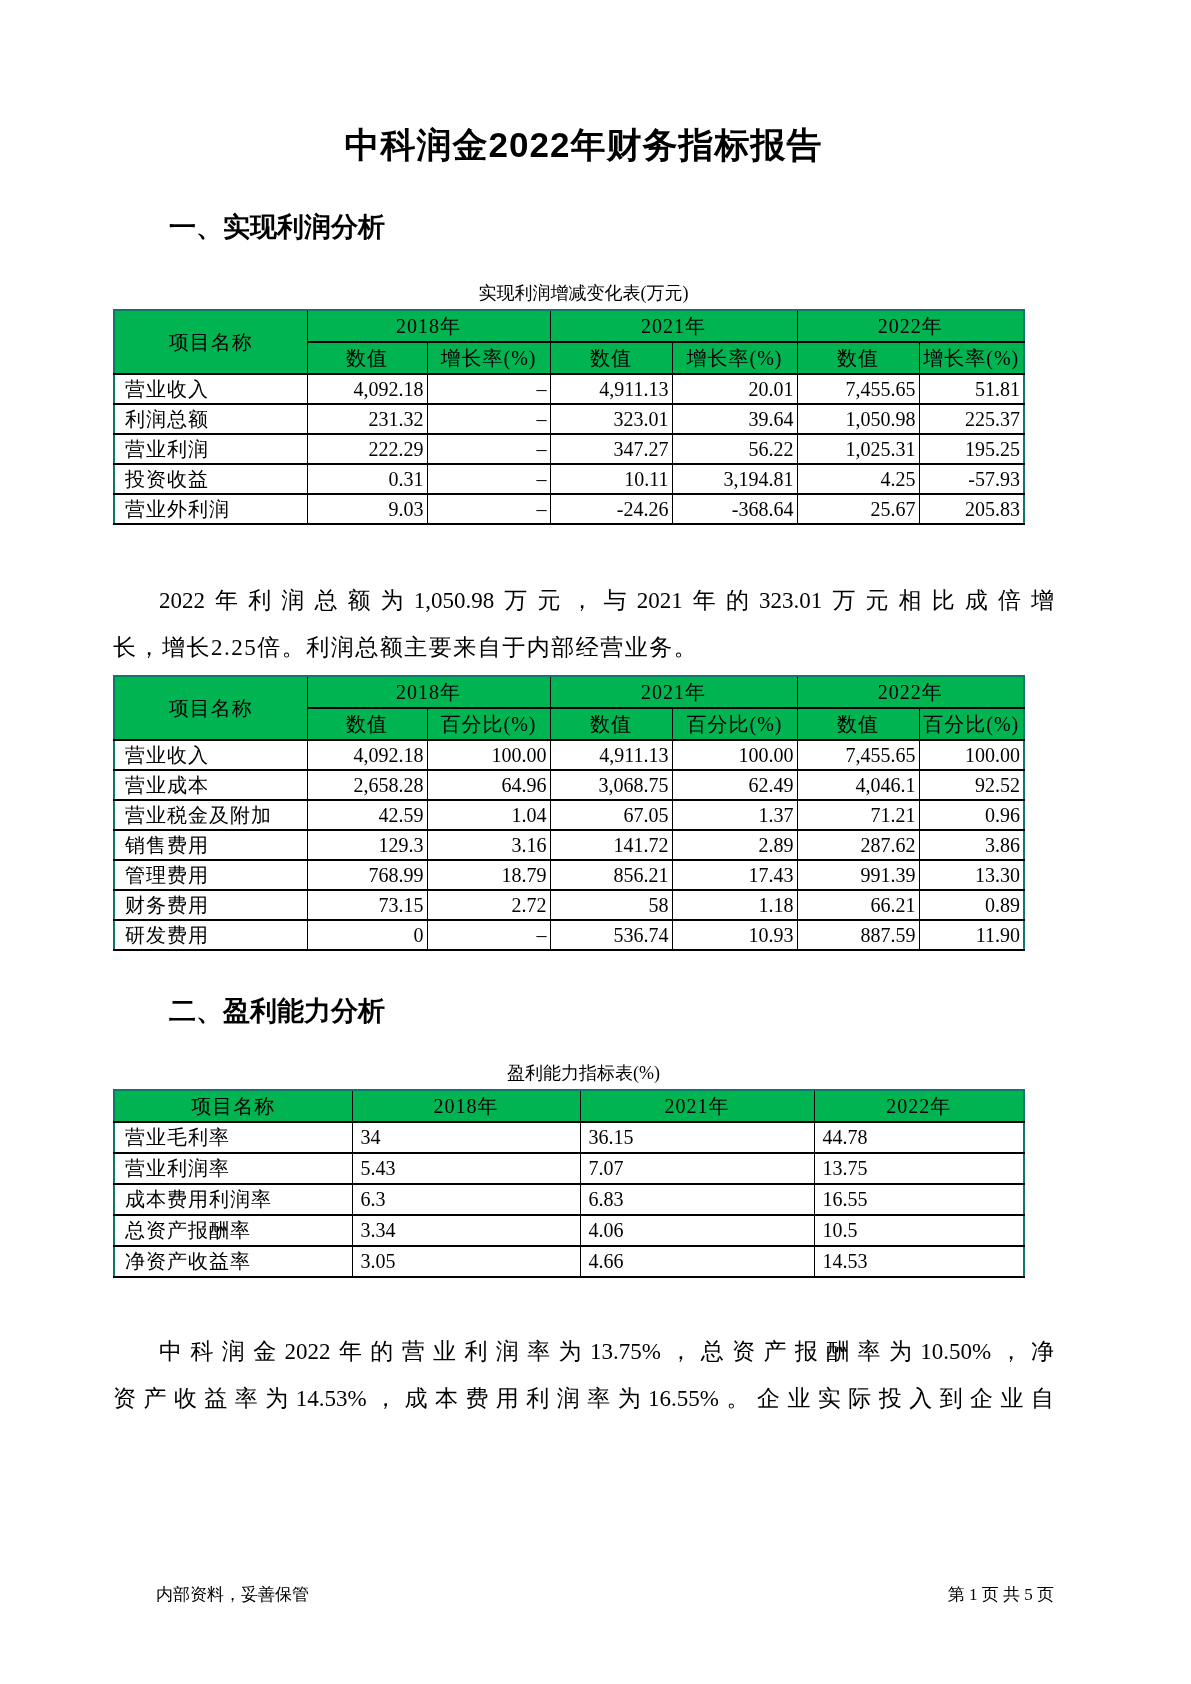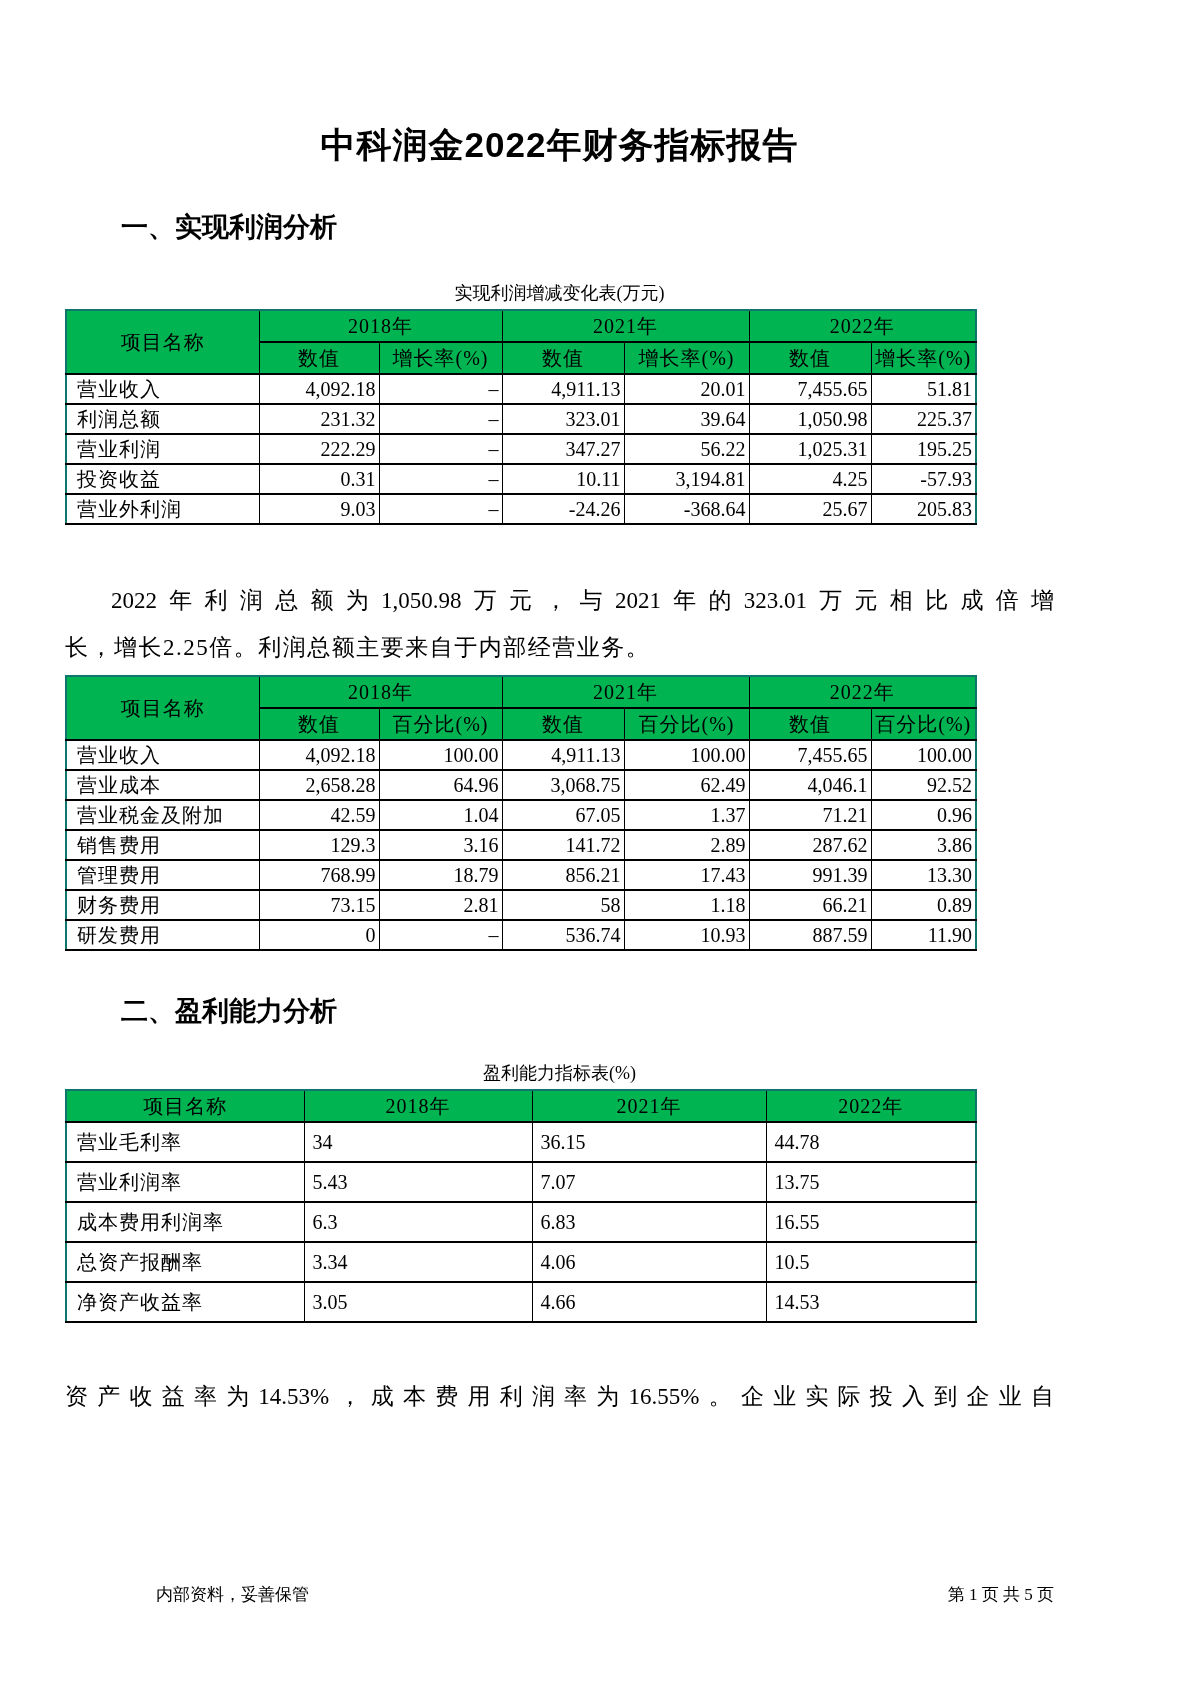--- a/index.html
+++ b/index.html
@@ -6,21 +6,21 @@
   html,body { background:#888; }
   .page {
     position:relative;
     width:1191px; height:1684px;
     margin:0 auto;
     background:#ffffff;
     color:#000;
     font-family:"Liberation Serif","DejaVu Serif",serif;
     overflow:hidden;
   }
-  .content { padding:122px 137px 0 65px; }
+  .content { padding:122px 137px 0 113px; }
 
   .doc-title {
     text-align:center;
     font-family:"Liberation Sans","DejaVu Sans",sans-serif;
     font-weight:bold;
     font-size:35px;
     line-height:45px;
     letter-spacing:1px;
   }
   .section-heading {
@@ -54,21 +54,21 @@
     white-space:nowrap;
   }
   table.fin { border:2px solid #0f766e;font-family:Liberation Serif, serif; }
   table.fin th {
     background:var(--hdr-green,#00b452);
     text-align:center;
     height:32px;
     letter-spacing:1px;
   }
   table.fin tbody tr { height:30px; }
-  table.fin.t3 tbody tr { height:40px; }
+  table.fin.t3 tbody tr { height:31px; }
   td.cell-name { text-align:left; padding-left:10px; letter-spacing:1px; }
   td.cell-num  { text-align:right; padding-right:3px; }
   table.fin.t3 td.cell-num { text-align:left; padding-left:8px; }
 
   .para { margin-top:52px; font-size:23px; }
   .para.p2 { margin-top:50px; }
   .pline { display:block; line-height:47px; letter-spacing:1.5px; }
   .pline.indent { text-indent:2em; }
   .pline.stretch { text-align:justify; text-align-last:justify; letter-spacing:0; }
 
@@ -240,21 +240,21 @@
             <td class="cell-num">768.99</td>
             <td class="cell-num">18.79</td>
             <td class="cell-num">856.21</td>
             <td class="cell-num">17.43</td>
             <td class="cell-num">991.39</td>
             <td class="cell-num">13.30</td>
           </tr>
           <tr>
             <td class="cell-name">财务费用</td>
             <td class="cell-num">73.15</td>
-            <td class="cell-num">2.81</td>
+            <td class="cell-num">2.72</td>
             <td class="cell-num">58</td>
             <td class="cell-num">1.18</td>
             <td class="cell-num">66.21</td>
             <td class="cell-num">0.89</td>
           </tr>
           <tr>
             <td class="cell-name">研发费用</td>
             <td class="cell-num">0</td>
             <td class="cell-num">–</td>
             <td class="cell-num">536.74</td>
@@ -311,20 +311,21 @@
           <tr>
             <td class="cell-name">净资产收益率</td>
             <td class="cell-num">3.05</td>
             <td class="cell-num">4.66</td>
             <td class="cell-num">14.53</td>
           </tr>
         </tbody>
     </table>
 
     <p class="para p2">
+      <span class="pline indent stretch">中科润金2022年的营业利润率为13.75%，总资产报酬率为10.50%，净</span>
       <span class="pline stretch">资产收益率为14.53%，成本费用利润率为16.55%。企业实际投入到企业自</span>
     </p>
 
   </div>
 
   <div class="footer">
     <span>内部资料，妥善保管</span>
     <span>第 1 页  共 5 页</span>
   </div>
 </div>

